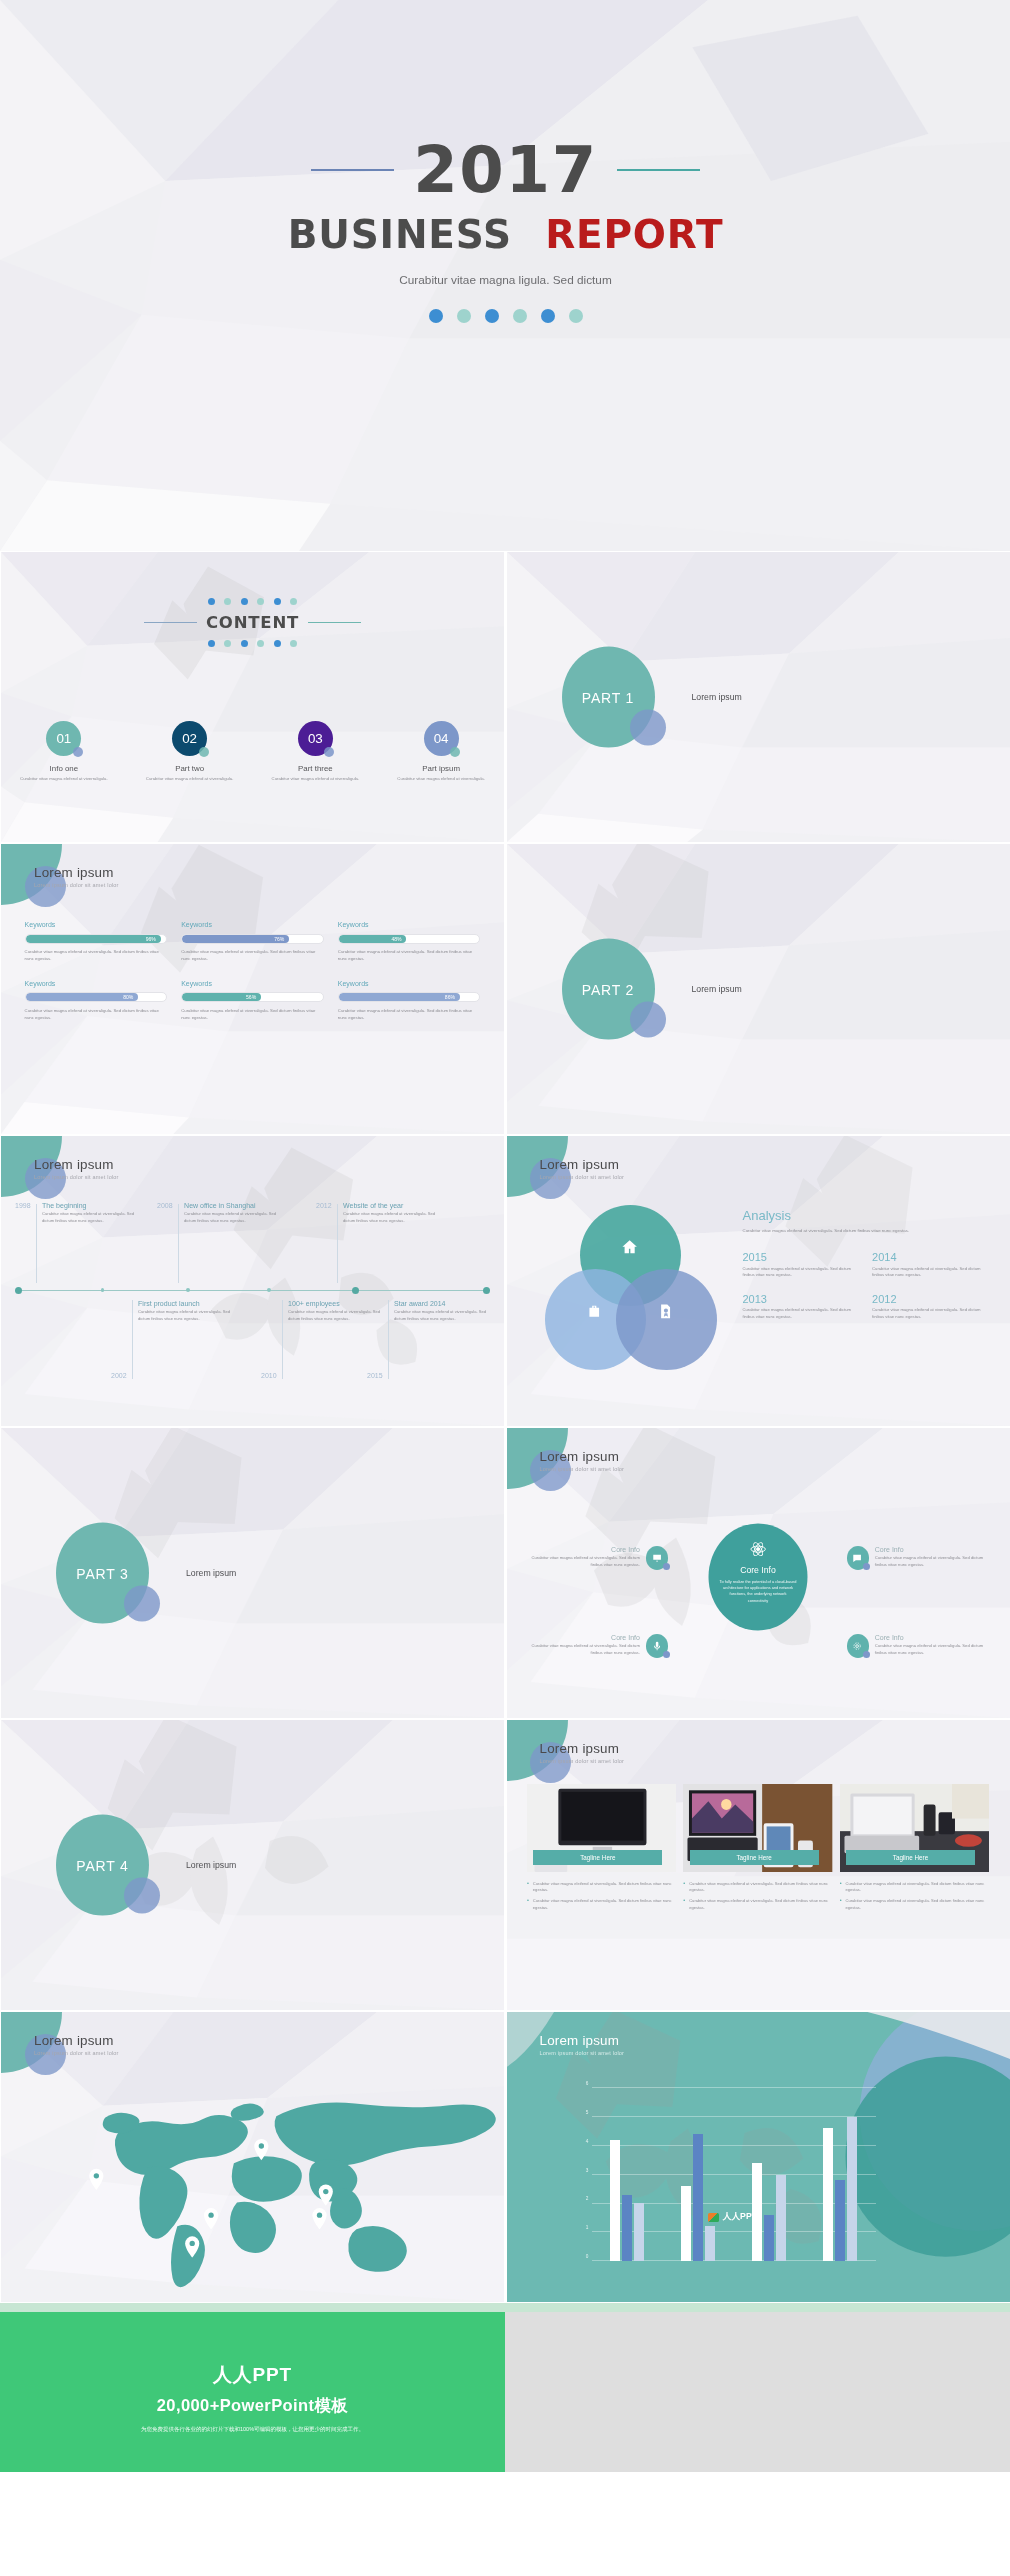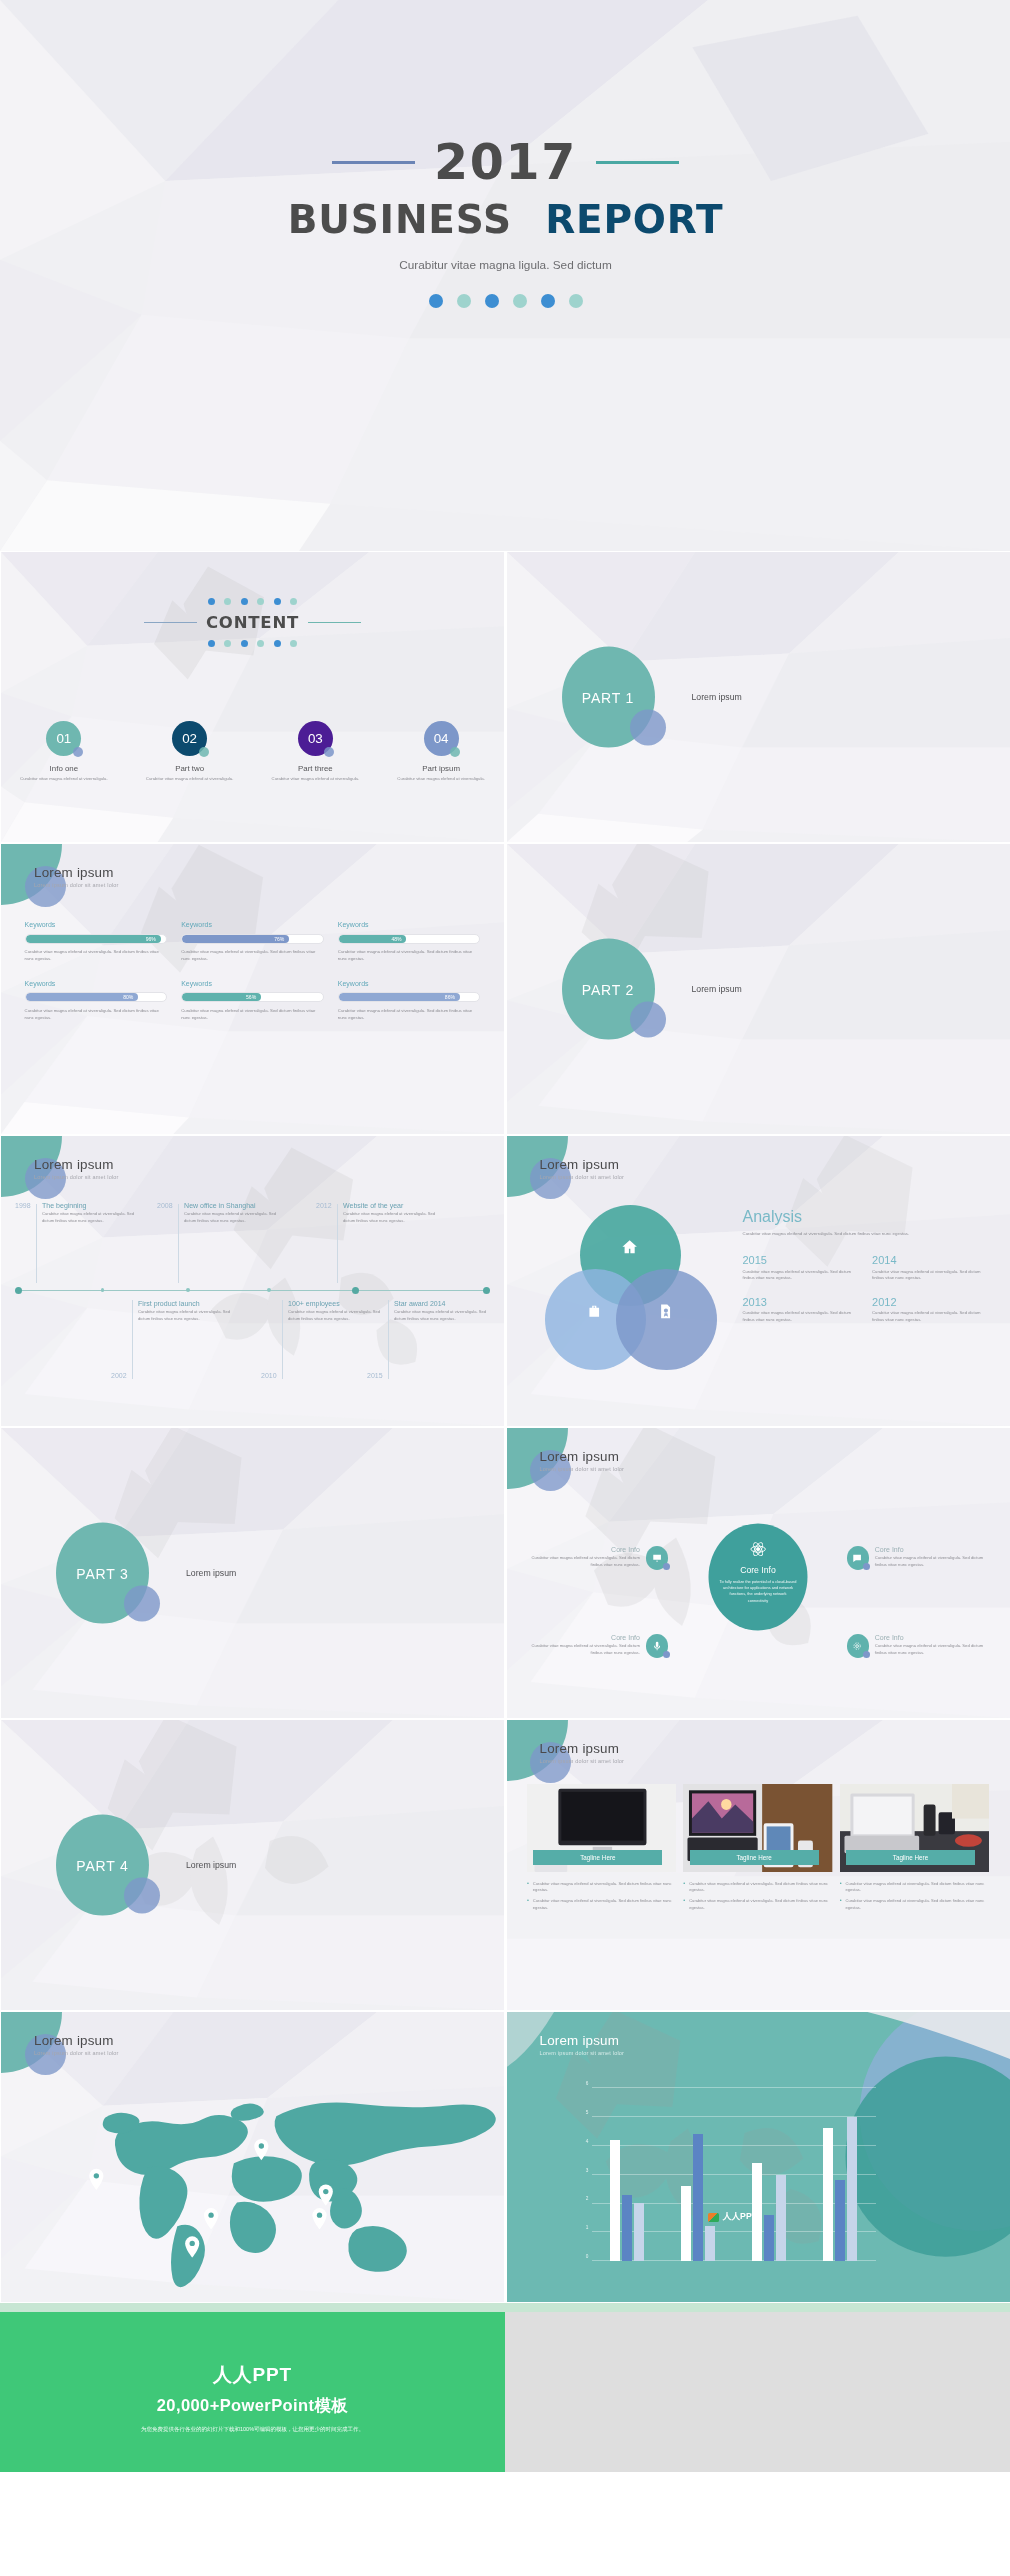--- a/index.html
+++ b/index.html
@@ -15,29 +15,29 @@
   .poly-bg svg { position:absolute; inset:0; width:100%; height:100%; }
 
   
   .cover { position:relative; width:1011px; height:551px; overflow:hidden; background:#eeeef1; }
   .cover-inner { position:relative; z-index:3; text-align:center; padding-top:138px; }
   .title-row { display:flex; align-items:center; justify-content:center; gap:19px; }
   .rule { height:2.4px; width:83px; }
   .rule.blue { background:#6b84b5; }
   .rule.teal { background:#4aa8a3; }
   .year {
-    font-size:49px; font-weight:bold; color:#4c4c4c;
+    font-size:64px; font-weight:bold; color:#4c4c4c;
     letter-spacing:1.6px; line-height:1; font-family:"DejaVu Sans", sans-serif;
   }
   .headline {
     margin-top:12.6px; font-size:39px; font-weight:bold; letter-spacing:0.8px;
     font-family:"DejaVu Sans", sans-serif; line-height:1.05;
   }
   .headline .dark { color:#4c4c4c; }
-  .headline .accent { color:#0c4a6e;margin-left:19px; }
+  .headline .accent { color:#b91c1c;margin-left:19px; }
   .sub {
     margin-top:15.7px; font-size:11.8px; color:#6d6d70; line-height:1.55;
     font-family:"Liberation Sans", sans-serif;
   }
   .dotrow { margin-top:19px; display:flex; justify-content:center; gap:14px; }
   .dot { width:14px; height:14px; border-radius:50%; }
 
   
   .grid { display:grid; grid-template-columns:1fr 1fr;text-decoration:underline; }
   .slide {
@@ -131,21 +131,21 @@
   .tl-head { font-size:7px; color:#6ba2b2; margin-bottom:2.4px; }
   .tl-body { font-size:4.1px; color:#8d8d93; line-height:1.6; }
   .tl-stem { position:absolute; width:0.8px; background:#c9dddc; }
   .tl-row { display:flex; gap:5.5px; align-items:flex-start; }
 
   
   .venn { position:absolute; left:38px; top:69px; width:173px; height:169px; }
   .venn .c { position:absolute; width:101px; height:101px; border-radius:50%; }
   .venn .icn { position:absolute; color:#fff; font-size:16.5px; }
   .an-wrap { position:absolute; left:236px; top:72px; right:20.5px; }
-  .an-title { font-size:16px; color:#79b9c7; margin-bottom:3.9px; }
+  .an-title { font-size:13px; color:#79b9c7; margin-bottom:3.9px; }
   .an-sub { font-size:4.4px; color:#8d8d93; line-height:1.6; }
   .an-years { display:grid; grid-template-columns:1fr 1fr; gap:14px 12.6px; margin-top:17.3px; }
   .an-y { font-size:11px; color:#79b9c7; margin-bottom:2.4px; }
   .an-t { font-size:4.2px; color:#8d8d93; line-height:1.6; }
 
   
   .core-center {
     position:absolute; left:50%; top:149px; transform:translate(-50%,-50%);
     width:99px; height:107px; border-radius:50%; background:#3fa09c;
     color:#fff; text-align:center; padding:17.3px 11px 0;

